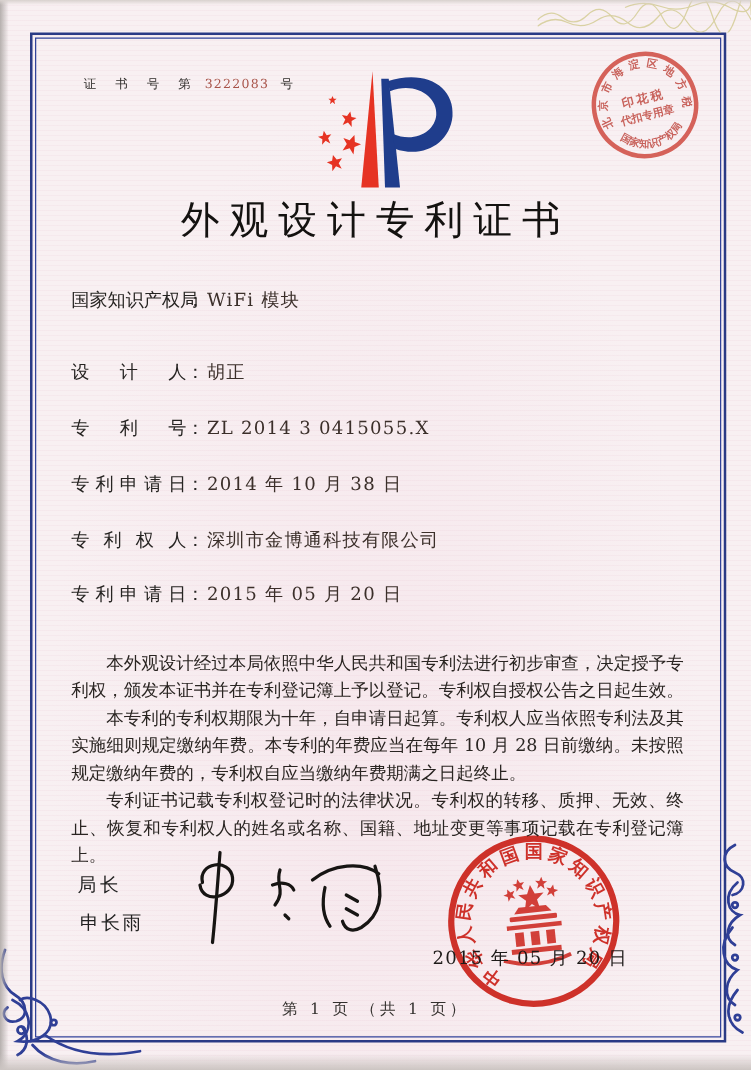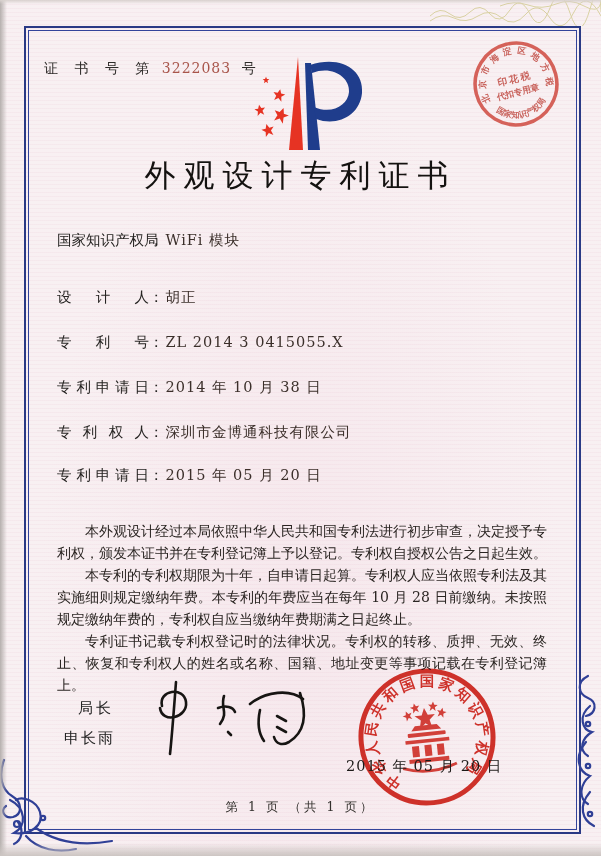--- a/index.html
+++ b/index.html
@@ -14,38 +14,38 @@
   }
   .abs{position:absolute;}
   
   .edge-left{left:0;top:0;width:7px;height:100%;background:linear-gradient(90deg,#b6b0ae,rgba(255,255,255,0));}
   .edge-bottom{left:0;bottom:0;width:100%;height:13px;background:linear-gradient(0deg,#ccc5c2,rgba(255,255,255,0));}
   .edge-top{left:0;top:0;width:100%;height:4px;background:linear-gradient(180deg,#d9d2cf,rgba(255,255,255,0));}
   
   .frame{left:24px;top:26px;width:553px;height:804px;border:2px solid #2a3a85;}
   .frame-inner{position:absolute;inset:2px;border:1px solid #32439a;}
   
-  .cert-no{left:44px;top:60px;font-size:14px;color:#2e2b29;white-space:nowrap;}
+  .cert-no{left:67px;top:60px;font-size:10px;color:#2e2b29;white-space:nowrap;}
   .cert-no .pre{letter-spacing:6px;}
   .cert-no .num{color:#a8544a;letter-spacing:1px;margin-left:2px;}
   .cert-no .suf{margin-left:6px;}
   
   .title{left:0;top:155px;width:100%;text-align:center;font-size:31px;font-weight:normal;
          letter-spacing:8px;color:#141210;}
   
   .field-row{left:57px;font-size:14.5px;white-space:nowrap;color:#33291f;}
   .f-label{display:inline-block;width:92px;text-align:justify;text-align-last:justify;color:#262422;}
   .f-colon{margin:0 2px 0 0;color:#262422;}
   .f-value{letter-spacing:1px;color:#3b2f2a;}
   
   .body-text{left:57px;top:520px;width:490px;font-size:14px;line-height:22px;
              text-align:justify;color:#2a2522;}
   .body-text p{margin:0;text-indent:2em;}
   
-  .signer-title{left:62px;top:699px;font-size:15px;letter-spacing:3px;color:#222;margin-left:16px;}
+  .signer-title{left:62px;top:699px;font-size:15px;letter-spacing:3px;color:#222;}
   .signer-name{left:64px;top:729px;font-size:15px;letter-spacing:2px;color:#222;}
   
   .tax-seal{left:469px;top:37px;width:94px;height:94px;transform:rotate(-14deg);opacity:.85;}
   .main-seal{left:352px;top:662px;width:150px;height:150px;transform:rotate(-6deg);
              opacity:.92;mix-blend-mode:multiply;}
   .issue-date{left:346px;top:757px;font-size:14.5px;color:#1d1a18;letter-spacing:1px;z-index:5;}
   
   .footer{left:0;top:799px;width:100%;text-align:center;font-size:12.5px;letter-spacing:3px;color:#33302d;}
   .logo{left:232px;top:53px;width:150px;height:100px;}
   .signature{left:132px;top:678px;width:195px;height:82px;}

